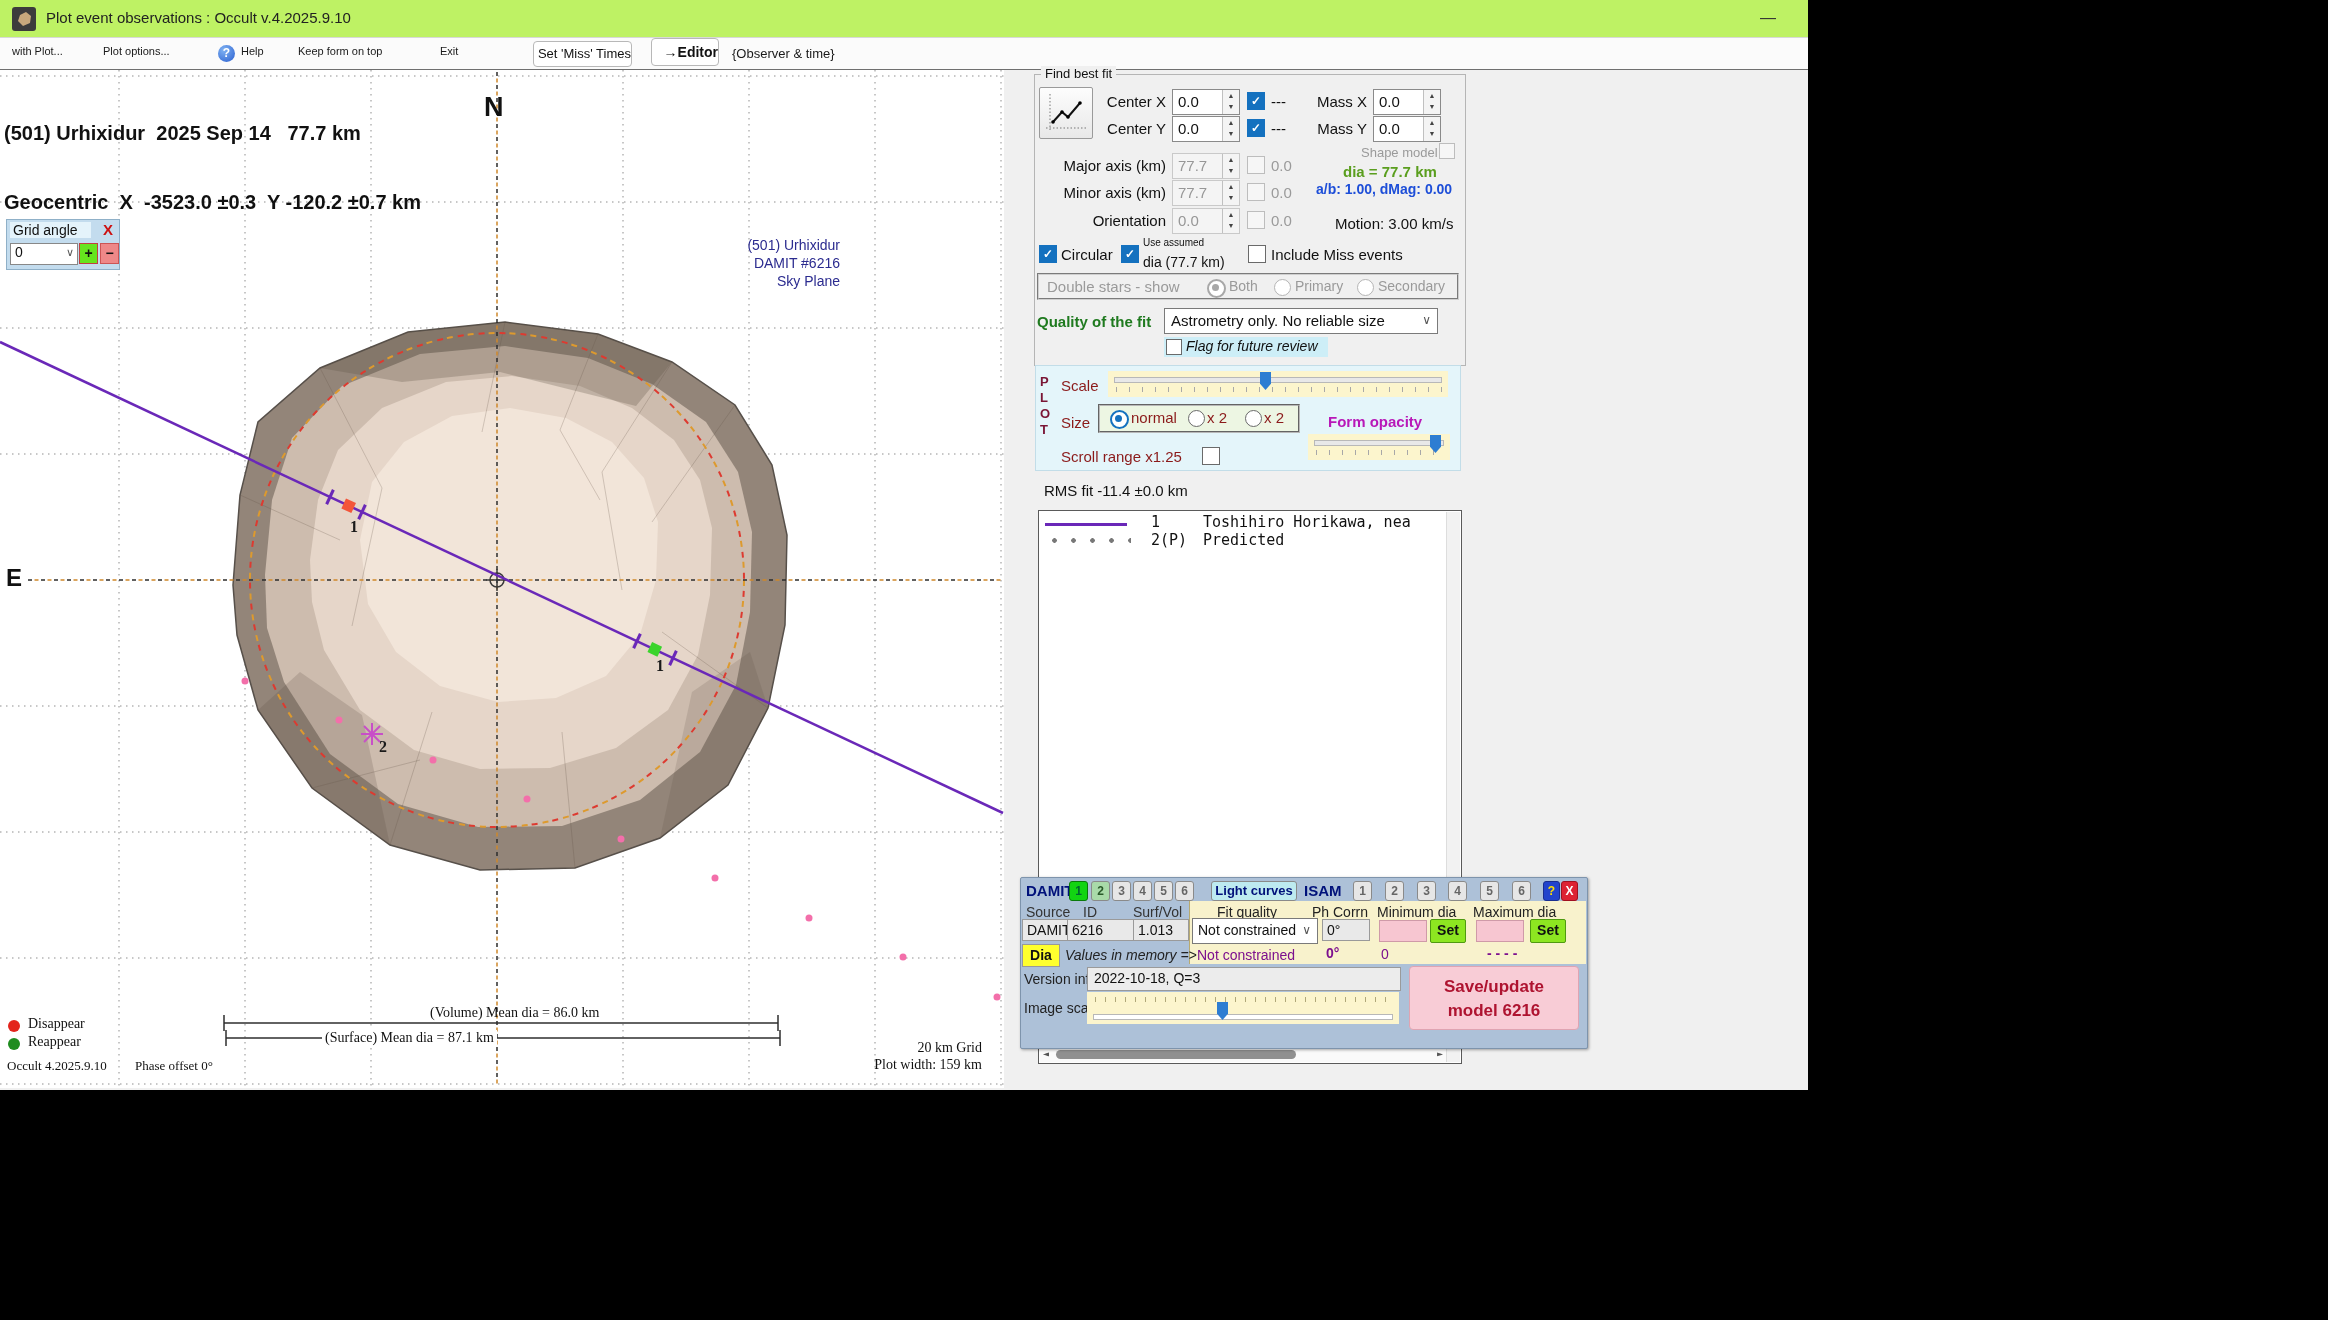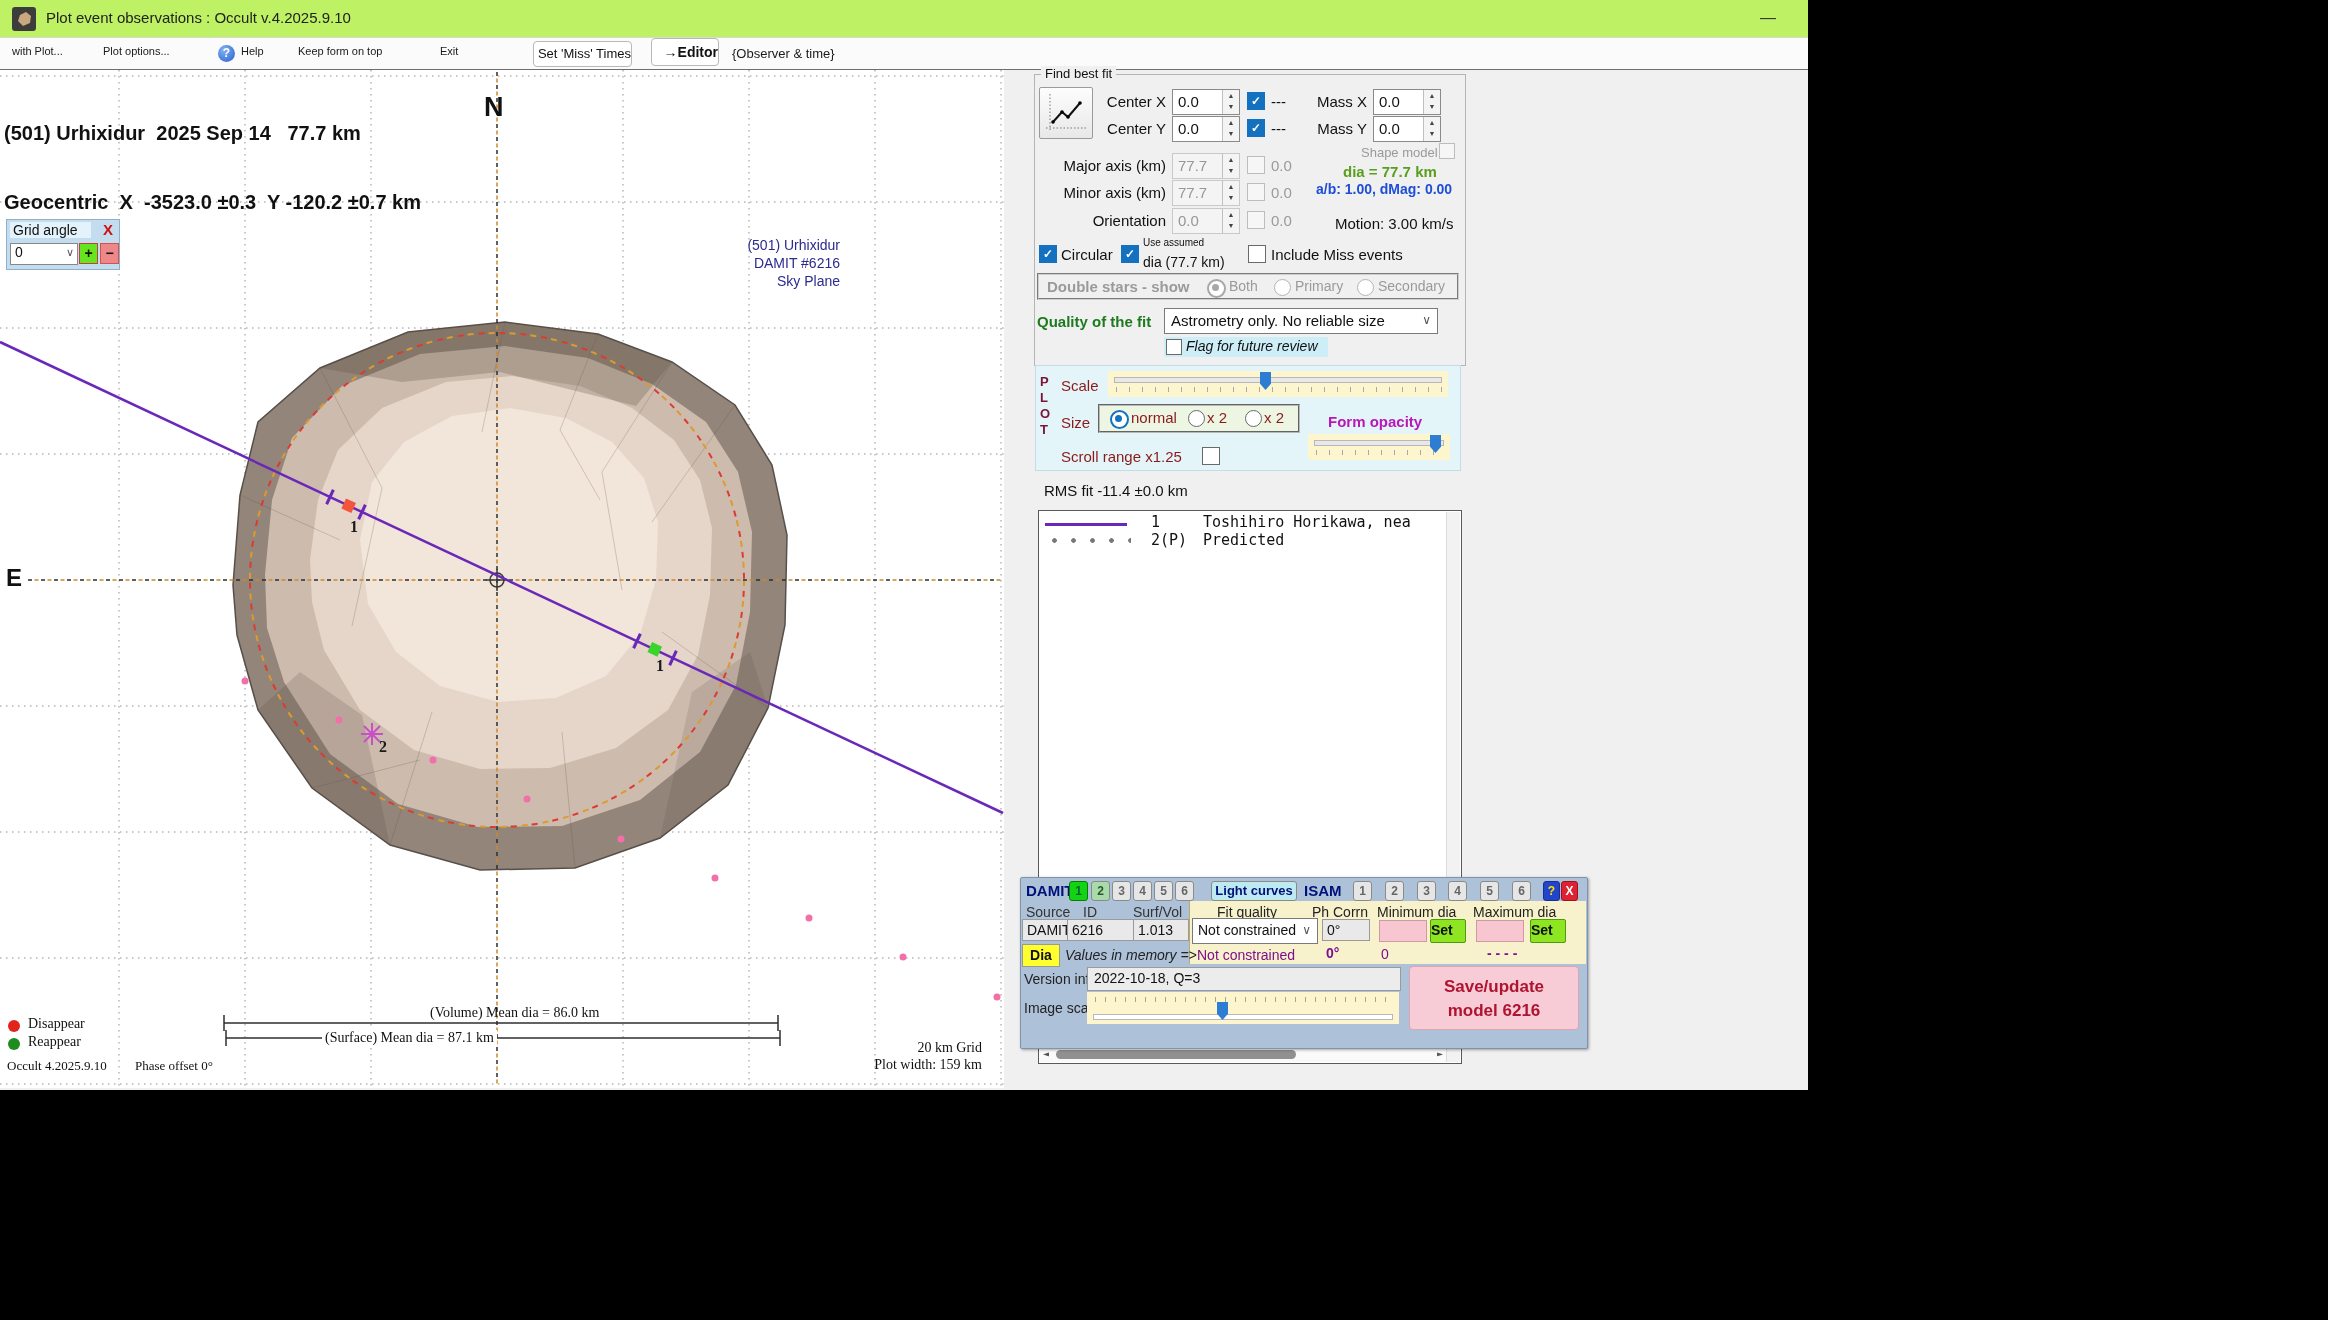--- a/index.html
+++ b/index.html
@@ -64,21 +64,21 @@
   #listbox .vscroll{position:absolute;right:1px;top:1px;width:13px;bottom:1px;background:#f2f2f2;border-left:1px solid #ddd;}
   .hscroll{position:absolute;height:15px;background:#fafafa;border-top:1px solid #ddd;}
   .hscroll .arrow{position:absolute;top:1px;font-size:10px;color:#555;}
   .hscroll .thumb{position:absolute;top:3px;height:9px;background:#909090;border-radius:5px;}
   
   #damit{position:absolute;left:16px;top:807px;width:566px;height:170px;background:#adc1d8;border:1px solid #7e94ac;border-radius:2px;box-shadow:1px 1px 3px rgba(0,0,0,.35);font-size:14px;}
   .navy{color:#00117a;font-weight:bold;}
   .tabbtn{position:absolute;top:3px;width:17px;height:18px;border:1px solid #8a8a8a;border-radius:3px;background:#e6e6e6;text-align:center;font-size:12px;font-weight:bold;color:#666;line-height:18px;}
   .graybox{position:absolute;background:#e9e9e9;border:1px solid #9a9a9a;font-size:14px;padding:2px 4px;}
   .pinkbox{position:absolute;background:#f7c6d1;border:1px solid #cf9aa8;}
-  .setbtn{position:absolute;background:#8de621;border:1px solid #4f9a10;font-size:14px;font-weight:bold;border-radius:2px;line-height:21px;}
+  .setbtn{position:absolute;background:#8de621;border:1px solid #4f9a10;text-align:center;font-size:14px;font-weight:bold;border-radius:2px;line-height:21px;}
   .purple{color:#7c0f8e;}
   #savebtn{position:absolute;left:388px;top:88px;width:170px;height:64px;background:#f8ccd6;border:1px solid #dfa4b2;border-radius:4px;color:#ae1330;font-weight:bold;font-size:17px;text-align:center;line-height:24px;padding-top:8px;box-sizing:border-box;}
 </style>
 </head>
 <body>
 
 <div id="window">
 
   <div id="titlebar">
     <svg class="abs" style="left:12px;top:7px" width="24" height="24">
@@ -313,21 +313,21 @@
 
       <span class="cb on" style="left:4px;top:170px">✓</span>
       <span class="lbl" style="left:26px;top:171px">Circular</span>
       <span class="cb on" style="left:86px;top:170px">✓</span>
       <span class="lbl" style="left:108px;top:162px;font-size:10px">Use assumed</span>
       <span class="lbl" style="left:108px;top:179px;font-size:14px">dia (77.7 km)</span>
       <span class="cb" style="left:213px;top:170px"></span>
       <span class="lbl" style="left:236px;top:171px">Include Miss events</span>
 
       <div class="abs" style="left:2px;top:198px;width:422px;height:27px;border:2px groove #cfcfcf;box-sizing:border-box">
-        <span class="lbl gray" style="left:8px;top:3px;font-weight:bold">Double stars - show</span>
+        <span class="lbl gray" style="left:8px;top:3px;font-weight:normal">Double stars - show</span>
         <span class="radio dis sel" style="left:168px;top:4px"></span>
         <span class="lbl gray" style="left:190px;top:3px;font-size:14px">Both</span>
         <span class="radio dis" style="left:235px;top:4px"></span>
         <span class="lbl gray" style="left:256px;top:3px;font-size:14px">Primary</span>
         <span class="radio dis" style="left:318px;top:4px"></span>
         <span class="lbl gray" style="left:339px;top:3px;font-size:14px">Secondary</span>
       </div>
 
       <span class="lbl" style="left:2px;top:238px;color:#1f7a1f;font-weight:bold">Quality of the fit</span>
       <div class="combo" style="left:129px;top:233px;width:272px;height:24px">

